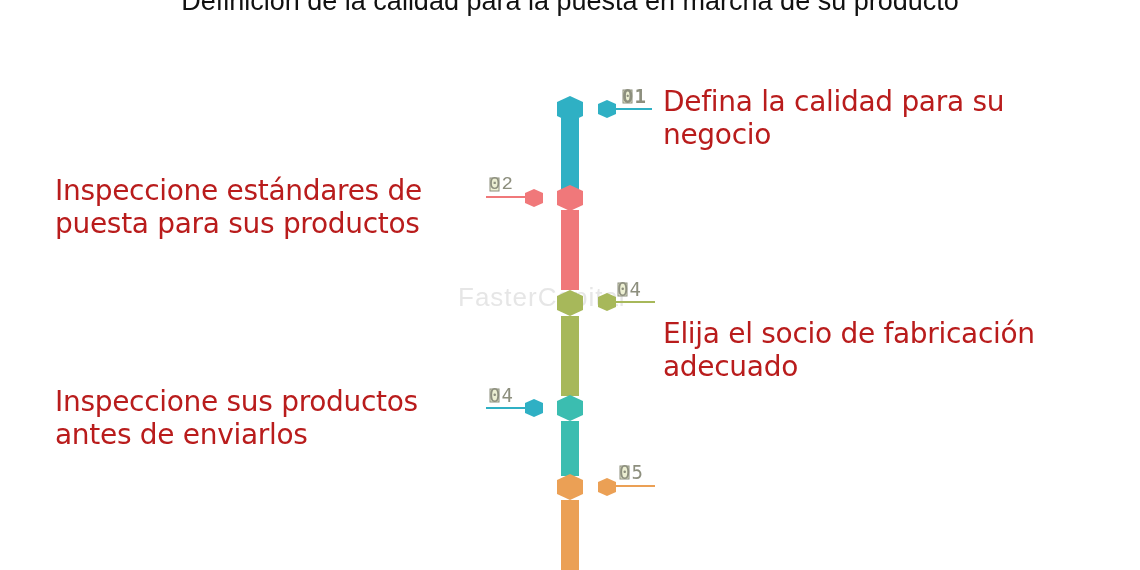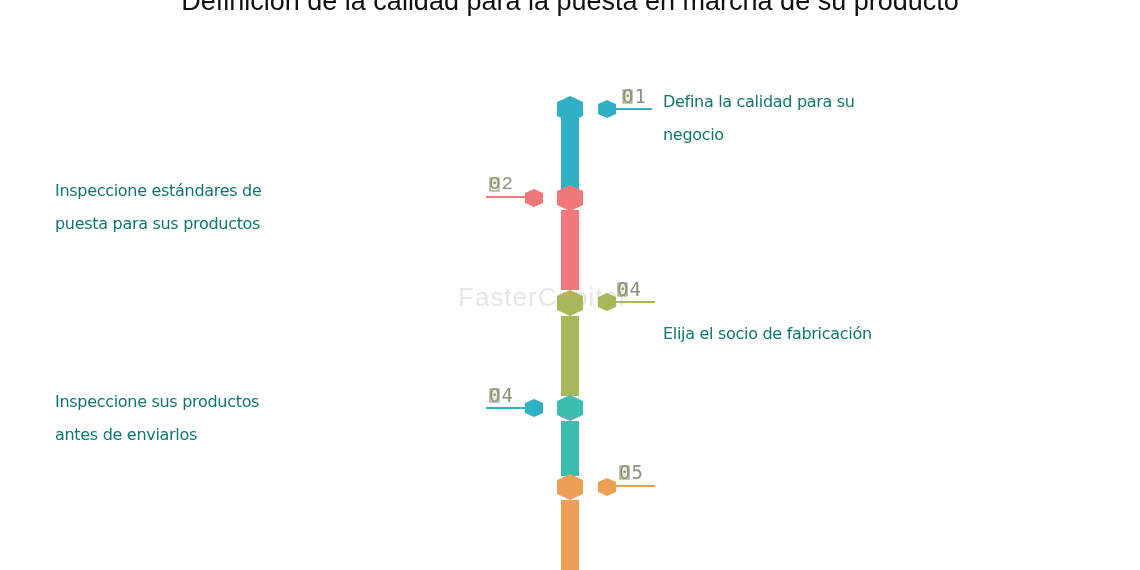--- a/index.html
+++ b/index.html
@@ -9,21 +9,21 @@
       font-family: "DejaVu Sans", sans-serif;
     }
     .title {
       position: absolute; left: 0; width: 1140px; top: -14px;
       text-align: center; font-family: "Liberation Sans", sans-serif;
       font-size: 27px; color: #111; white-space: nowrap;
     }
     .diagram { position: absolute; left: 0; top: 0; width: 1140px; height: 570px; }
     .step-text {
       position: absolute; font-family: "DejaVu Sans", sans-serif;
-      font-size: 16px; line-height: 33px; color: #0f766e; letter-spacing: -0.3px;
+      font-size: 28px; line-height: 33px; color: #b91c1c; letter-spacing: -0.3px;
     }
     .num {
       position: absolute; font-family: "DejaVu Sans Mono", monospace;
       font-size: 19px; color: #8d8f7e; letter-spacing: 1px;
     }
     .watermark {
       position: absolute; left: 458px; top: 282px;
       font-family: "Liberation Sans", sans-serif; font-size: 26px;
       color: rgba(200,200,200,0.45); letter-spacing: 1px; white-space: nowrap;
     }
@@ -75,35 +75,36 @@
   </g>
 
   <g>
     <polygon points="570,474 583,480 583,494 570,500 557,494 557,480" fill="#eba055"></polygon>
     <polygon points="607,478 616,482 616,492 607,496 598,492 598,482" fill="#eba055"></polygon>
     <line x1="616" y1="486" x2="655" y2="486" stroke="#eba055" stroke-width="2"></line>
     <rect x="620" y="466" width="9" height="13" fill="#ecefd2" stroke="#8d8f7e" stroke-width="1"></rect>
   </g>
 </svg>
 
-<div class="num" style="left:622px; top:85px;">01</div>
+<div class="num" style="left:622px; top:85px;font-weight:bold;">01</div>
 <div class="num" style="left:489px; top:173px;font-family:Liberation Mono, monospace;">02</div>
 <div class="num" style="left:617px; top:278px;">04</div>
 <div class="num" style="left:489px; top:384px;">04</div>
 <div class="num" style="left:619px; top:461px;">05</div>
 
 <div class="step-text" style="left:663px; top:85px;">
   <div>Defina la calidad para su</div>
   <div>negocio</div>
 </div>
 <div class="step-text" style="left:55px; top:174px;">
   <div>Inspeccione estándares de</div>
   <div>puesta para sus productos</div>
 </div>
 <div class="step-text" style="left:663px; top:275px;margin-top:42px;">
   <div>Elija el socio de fabricación</div>
+  <div>adecuado</div>
 </div>
 <div class="step-text" style="left:55px; top:385px;">
   <div>Inspeccione sus productos</div>
   <div>antes de enviarlos</div>
 </div>
 <div class="step-text" style="left:663px; top:456px;">
 </div>
 
 </body></html>

